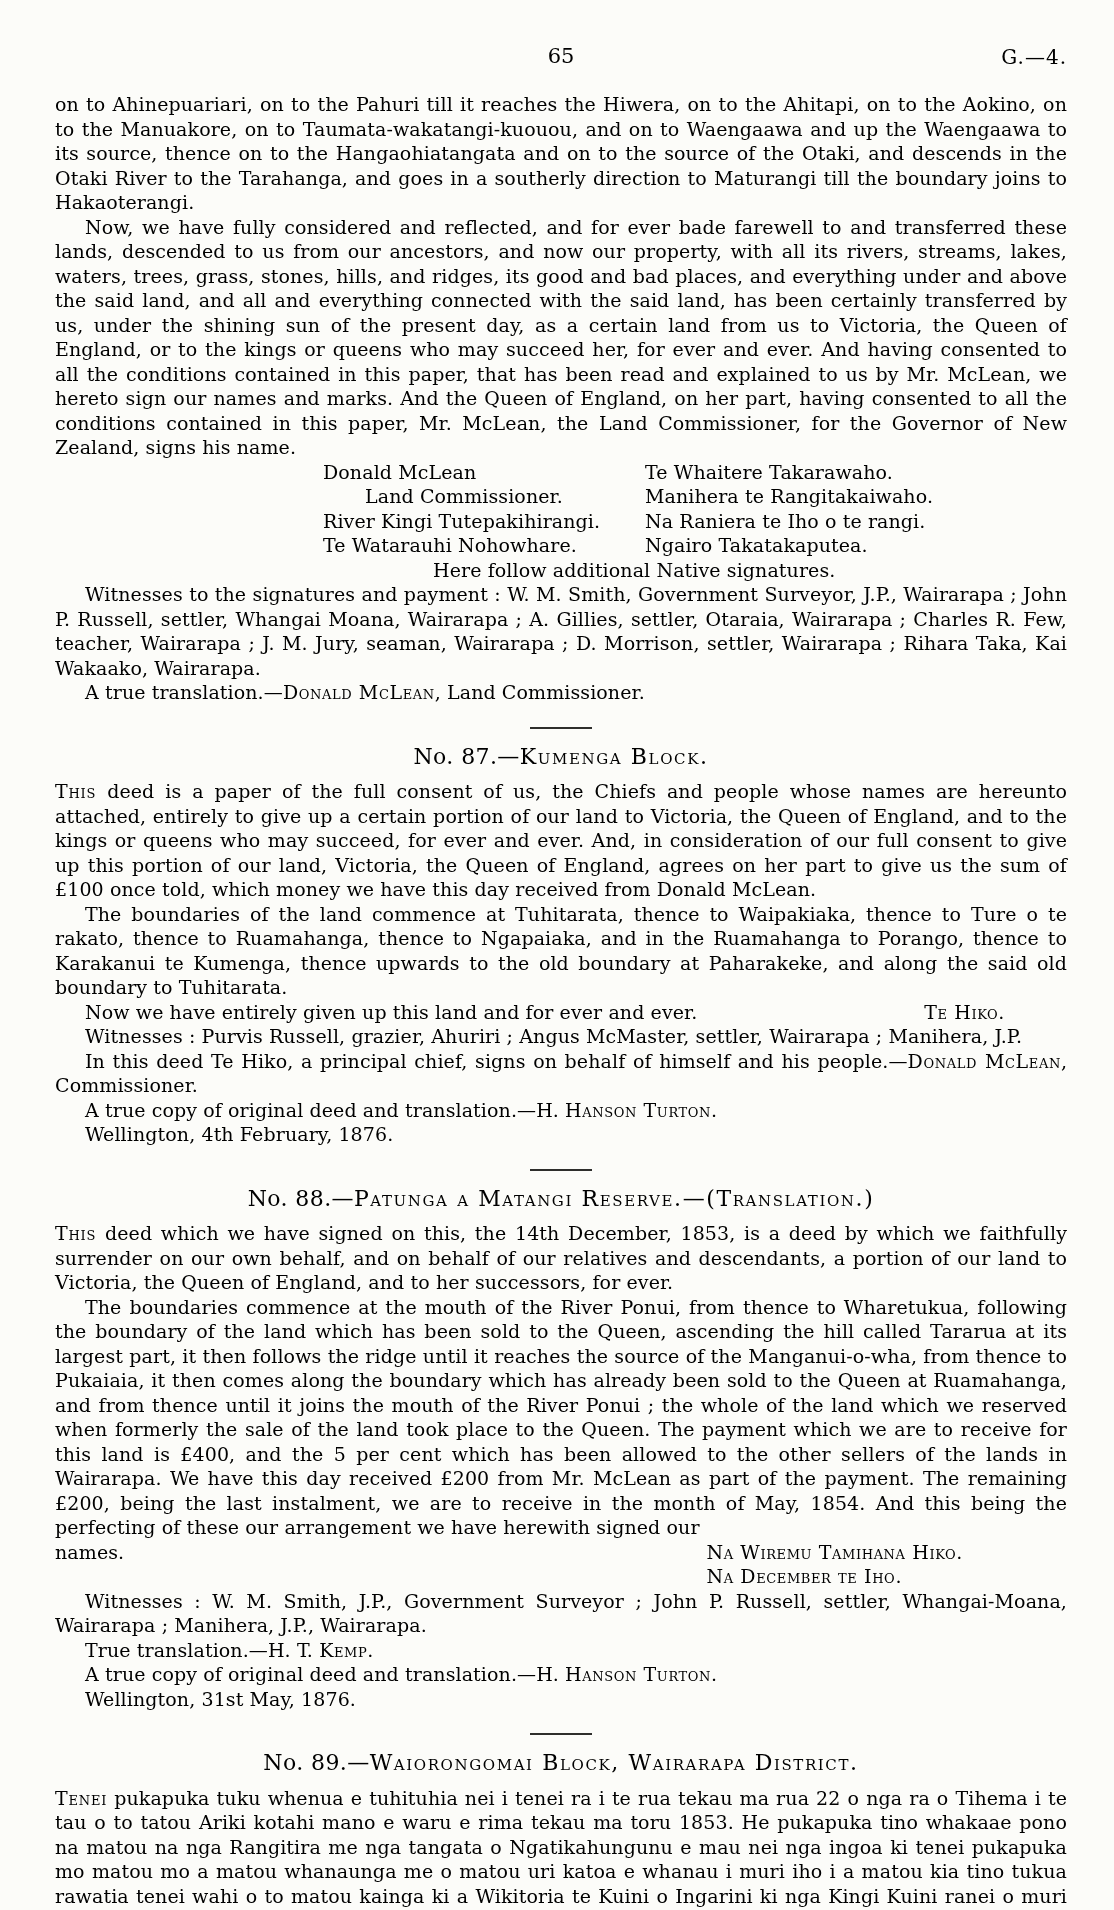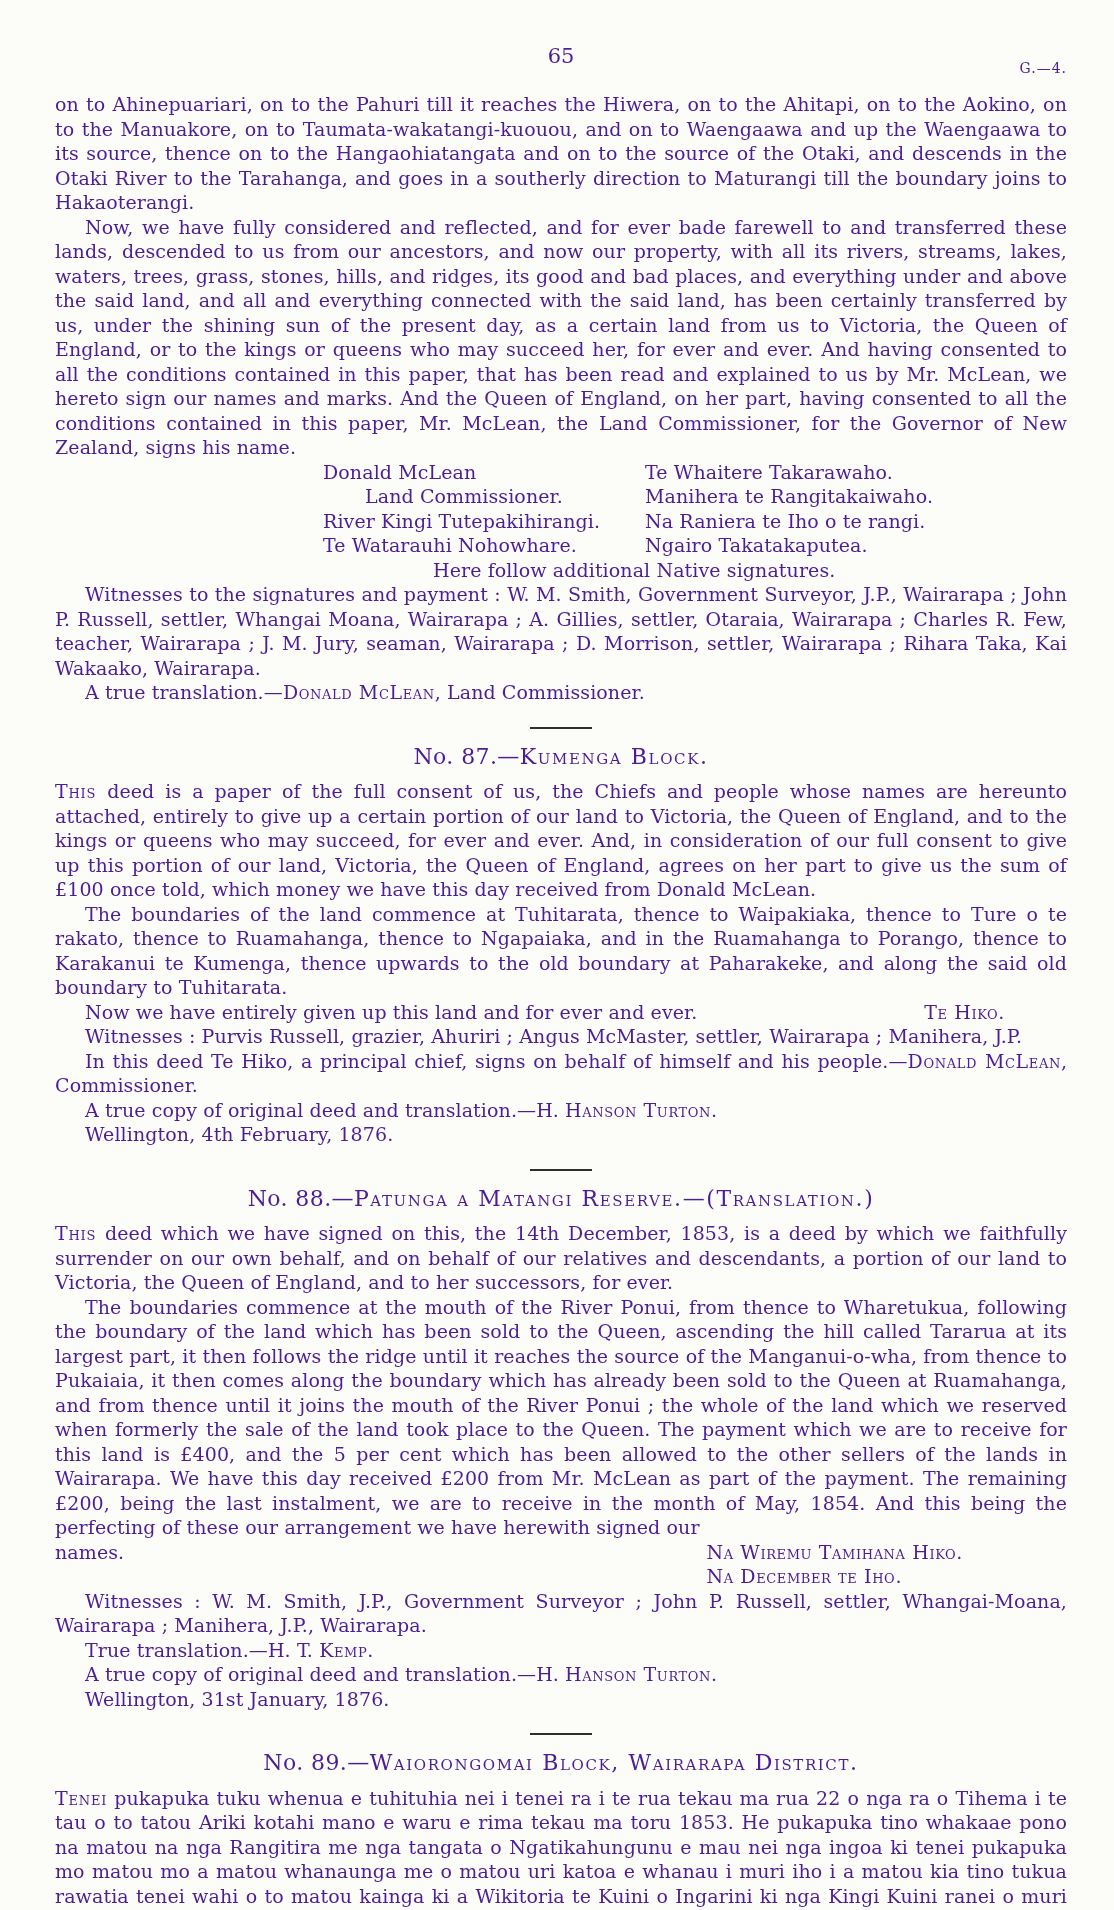--- a/index.html
+++ b/index.html
@@ -6,44 +6,43 @@
     margin: 0;
     padding: 0;
     background: #e8e8e6;
   }
   .page {
     position: relative;
     width: 1114px;
     height: 1910px;
     margin: 0 auto;
     background: #fcfcf9;
-    color: #4c1d95;
+    color: #000000;
     font-family: "DejaVu Serif", "Liberation Serif", serif;
     overflow: hidden;
   }
   .page-head {
     position: absolute;
     top: 44px;
     left: 55px;
     width: 1012px;
     height: 32px;
   }
   .page-number {
     position: absolute;
     left: 50%;
     transform: translateX(-50%);
     font-size: 21px;
   }
   .doc-ref {
     position: absolute;
     right: 0;
     top: 1px;
-    font-size: 14px;
+    font-size: 20px;
     letter-spacing: 1px;
-    margin-top: 15px;
   }
   .text-block {
     position: absolute;
     top: 92px;
     left: 55px;
     width: 1012px;
     font-size: 19px;
     line-height: 24.5px;
     letter-spacing: 0.1px;
     text-align: justify;
@@ -172,21 +171,21 @@
       <span>names.</span>
       <div class="names-col">
         <div class="sc">Na Wiremu Tamihana Hiko.</div>
         <div class="sc">Na December te Iho.</div>
       </div>
     </div>
 
     <p class="para">Witnesses : W. M. Smith, J.P., Government Surveyor ; John P. Russell, settler, Whangai-Moana, Wairarapa ; Manihera, J.P., Wairarapa.</p>
     <p class="para"><span>True translation.—H. T. </span><span class="sc">Kemp.</span></p>
     <p class="para"><span>A true copy of original deed and translation.—H. </span><span class="sc">Hanson Turton.</span></p>
-    <p class="para">Wellington, 31st January, 1876.</p>
+    <p class="para">Wellington, 31st May, 1876.</p>
 
     <hr class="sep-rule">
     <h2 class="section-heading"><span>No. 89.—</span><span class="sc-title">Waiorongomai Block, Wairarapa District.</span></h2>
 
     <p class="para no-indent"><span class="sc-lead">Tenei</span><span> pukapuka tuku whenua e tuhituhia nei i tenei ra i te rua tekau ma rua 22 o nga ra o Tihema i te tau o to tatou Ariki kotahi mano e waru e rima tekau ma toru 1853.  He pukapuka tino whakaae pono na matou na nga Rangitira me nga tangata o Ngatikahungunu e mau nei nga ingoa ki tenei pukapuka mo matou mo a matou whanaunga me o matou uri katoa e whanau i muri iho i a matou kia tino tukua rawatia tenei wahi o to matou kainga ki a Wikitoria te Kuini o Ingarini ki nga Kingi Kuini ranei o muri iho i a ia ake tonu atu.</span></p>
 
   </main>
 
 </div>
 

